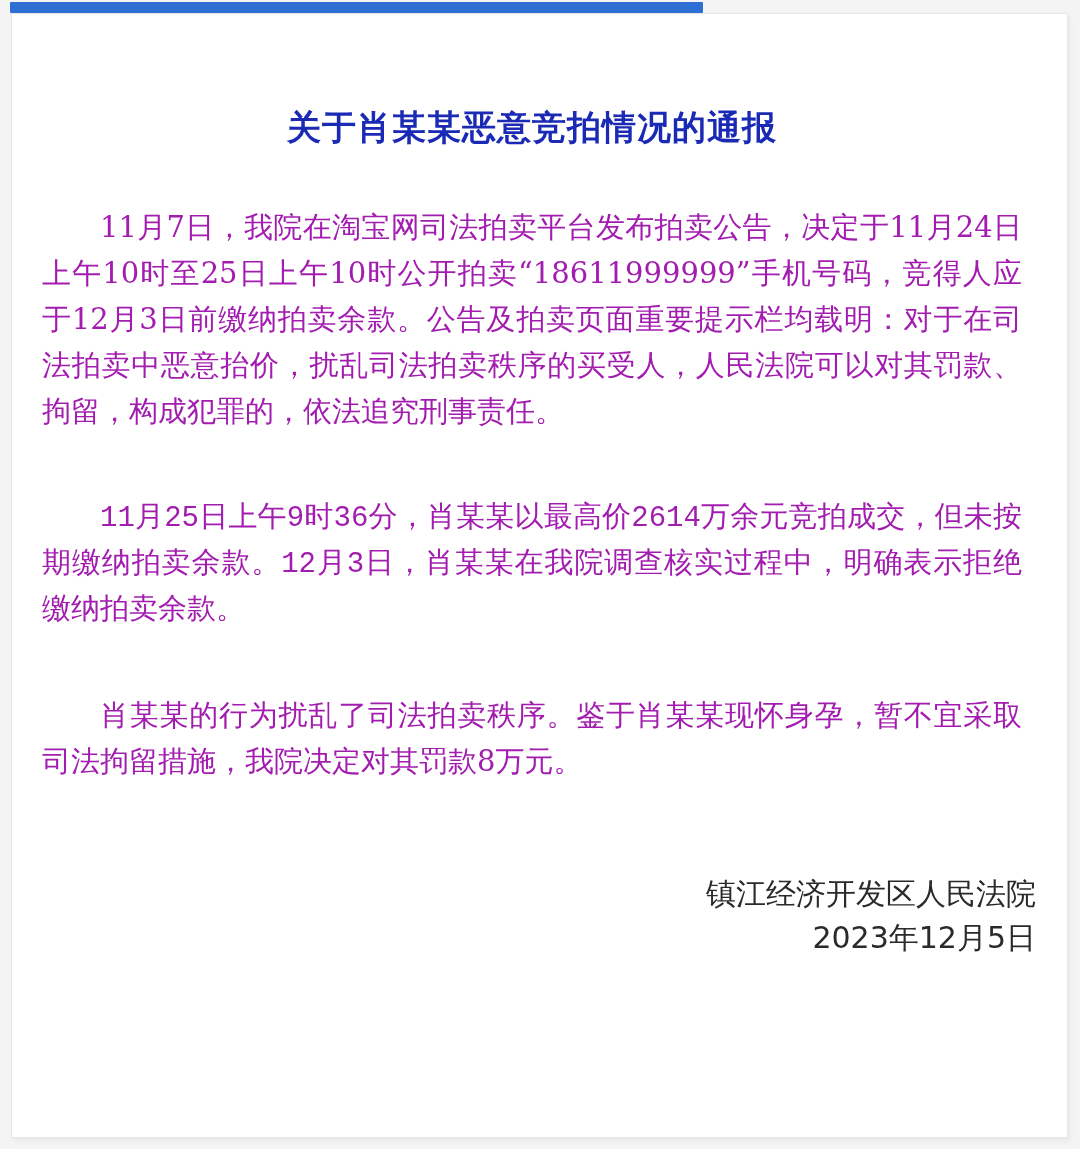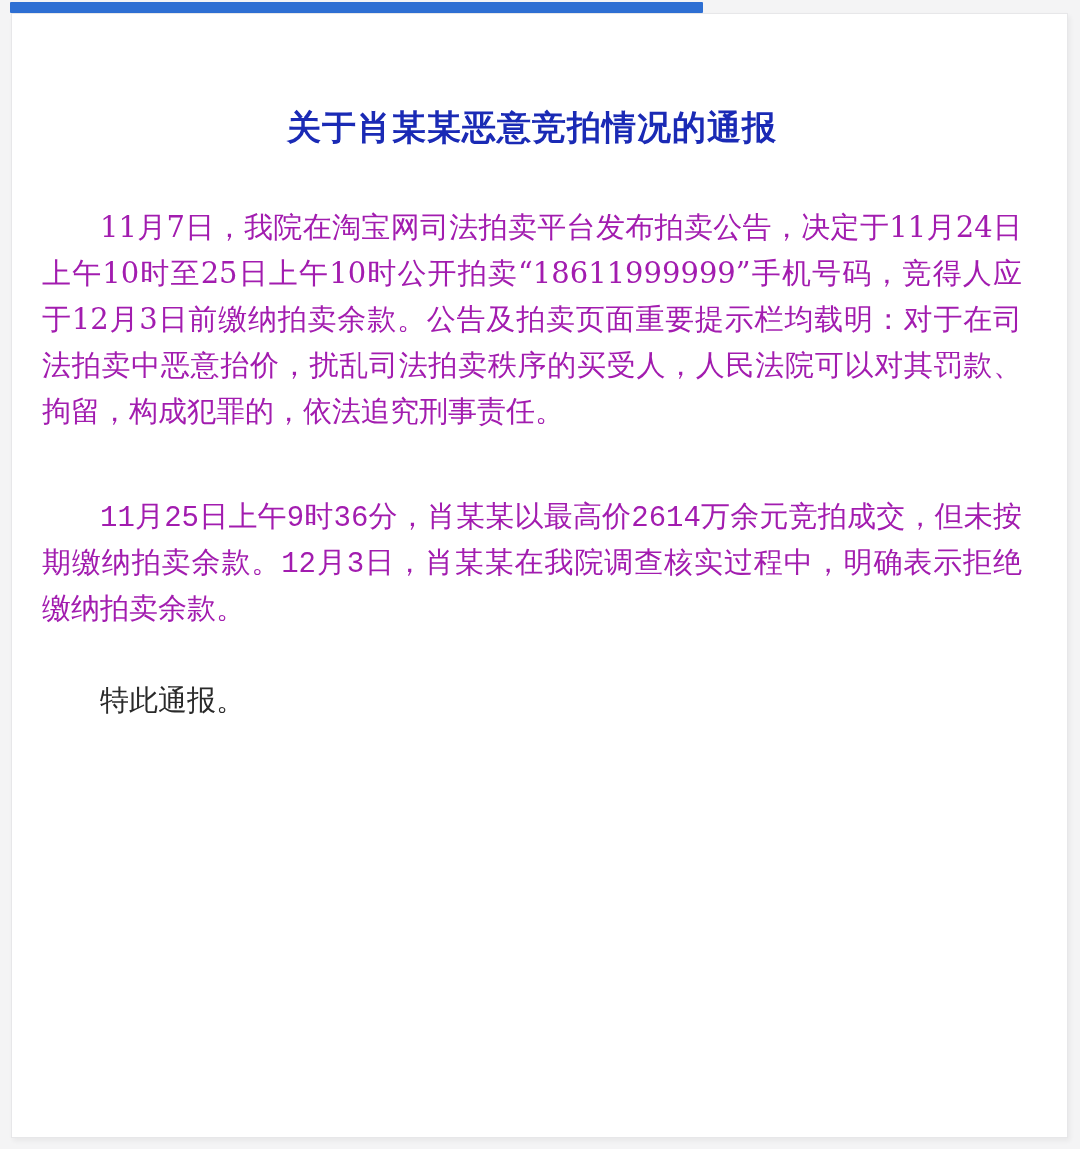--- a/index.html
+++ b/index.html
@@ -84,17 +84,21 @@
 
 <div class="accent-bar"></div>
 
 <div class="doc">
   <div class="title">关于肖某某恶意竞拍情况的通报</div>
 
   <p class="para para-1">11月7日，我院在淘宝网司法拍卖平台发布拍卖公告，决定于11月24日上午10时至25日上午10时公开拍卖“18611999999”手机号码，竞得人应于12月3日前缴纳拍卖余款。公告及拍卖页面重要提示栏均载明：对于在司法拍卖中恶意抬价，扰乱司法拍卖秩序的买受人，人民法院可以对其罚款、拘留，构成犯罪的，依法追究刑事责任。</p>
 
   <p class="para para-2">11月25日上午9时36分，肖某某以最高价2614万余元竞拍成交，但未按期缴纳拍卖余款。12月3日，肖某某在我院调查核实过程中，明确表示拒绝缴纳拍卖余款。</p>
 
+  <p class="para para-3">肖某某的行为扰乱了司法拍卖秩序。鉴于肖某某现怀身孕，暂不宜采取司法拘留措施，我院决定对其罚款8万元。</p>
 
 
-  <p class="closing">特此通报。</p>
 
+  <div class="signature">
+    <div>镇江经济开发区人民法院</div>
+    <div>2023年12月5日</div>
+  </div>
 </div>
 
 </body></html>

